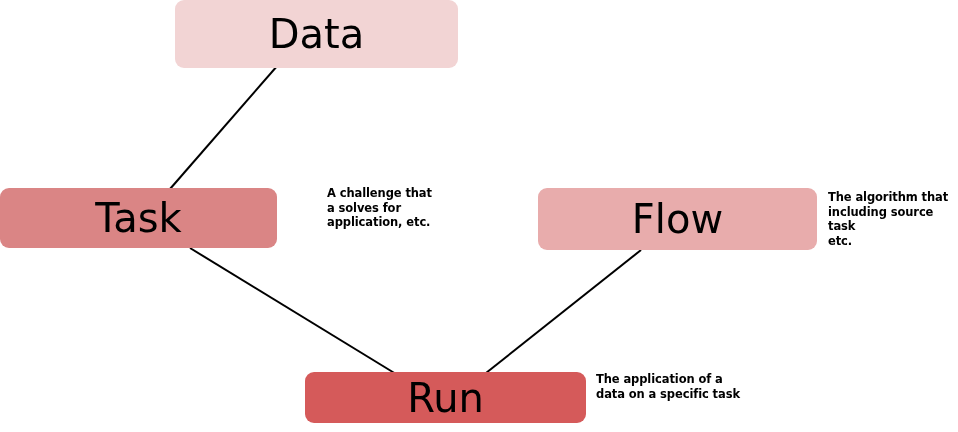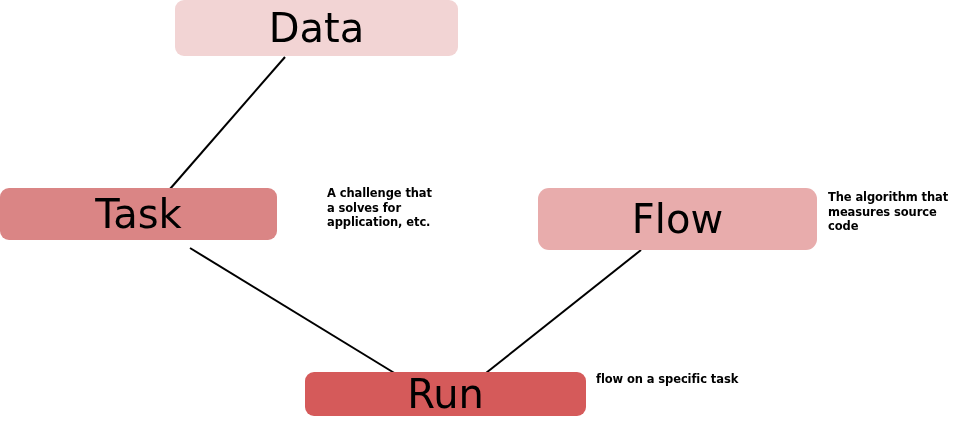--- a/index.html
+++ b/index.html
@@ -37,45 +37,45 @@
     font-family: "DejaVu Sans", sans-serif;
     font-weight: 400;
     color: #000000;
     line-height: 1;
     white-space: nowrap;
   }
   #node-data {
     left: 175px;
     top: 0px;
     width: 283px;
-    height: 56px;
+    height: 68px;
     background: #f2d4d4;
   }
   #node-data .node-label { font-size: 40px; }
   #node-task {
     left: 0px;
     top: 188px;
     width: 277px;
-    height: 52px;
+    height: 60px;
     background: #da8585;
   }
   #node-task .node-label { font-size: 40px; }
   #node-flow {
     left: 538px;
     top: 188px;
     width: 279px;
     height: 62px;
     background: #e8acac;
   }
   #node-flow .node-label { font-size: 40px; }
   #node-run {
     left: 305px;
     top: 372px;
     width: 281px;
-    height: 44px;
+    height: 51px;
     background: #d55a5a;
   }
   #node-run .node-label { font-size: 40px; }
 
   .annotation {
     position: absolute;
     font-family: "DejaVu Sans", sans-serif;
     font-size: 11.5px;
     font-weight: 700;
     line-height: 1.27;
@@ -114,36 +114,38 @@
   </svg>
 
   <div class="node" id="node-data" style="background: rgb(242, 212, 212);">
     <span class="node-label">Data</span>
   </div>
 
   <div class="node" id="node-task" style="background: rgb(218, 133, 133);">
     <span class="node-label">Task</span>
   </div>
 
-  <div class="node" id="node-flow" style="background: rgb(232, 172, 172); border-radius: 11px;">
+  <div class="node" id="node-flow" style="background: rgb(232, 172, 172);">
     <span class="node-label">Flow</span>
   </div>
 
   <div class="node" id="node-run" style="background: rgb(213, 90, 90);">
     <span class="node-label">Run</span>
   </div>
 
   <div class="annotation" id="ann-task">
       <span class="ann-line"><b class="em">A challenge</b><span class="norm"> that</span></span>
       <span class="ann-line"><span class="norm">a solves for</span></span>
       <span class="ann-line"><span class="norm">application, etc.</span></span>
     </div>
 
   <div class="annotation" id="ann-flow">
       <span class="ann-line"><b class="em">The algorithm</b><span class="norm"> that</span></span>
-      <span class="ann-line"><span class="norm">measures source code</span></span>
+      <span class="ann-line"><span class="norm">including source task</span></span>
+      <span class="ann-line"><span class="norm">etc.</span></span>
     </div>
 
   <div class="annotation" id="ann-run">
-      <span class="ann-line"><span class="norm">flow on a specific task</span></span>
+      <span class="ann-line"><b class="em">The application</b><span class="norm"> of a</span></span>
+      <span class="ann-line"><span class="norm">data on a specific task</span></span>
     </div>
 
 </div>
 
 </body></html>

